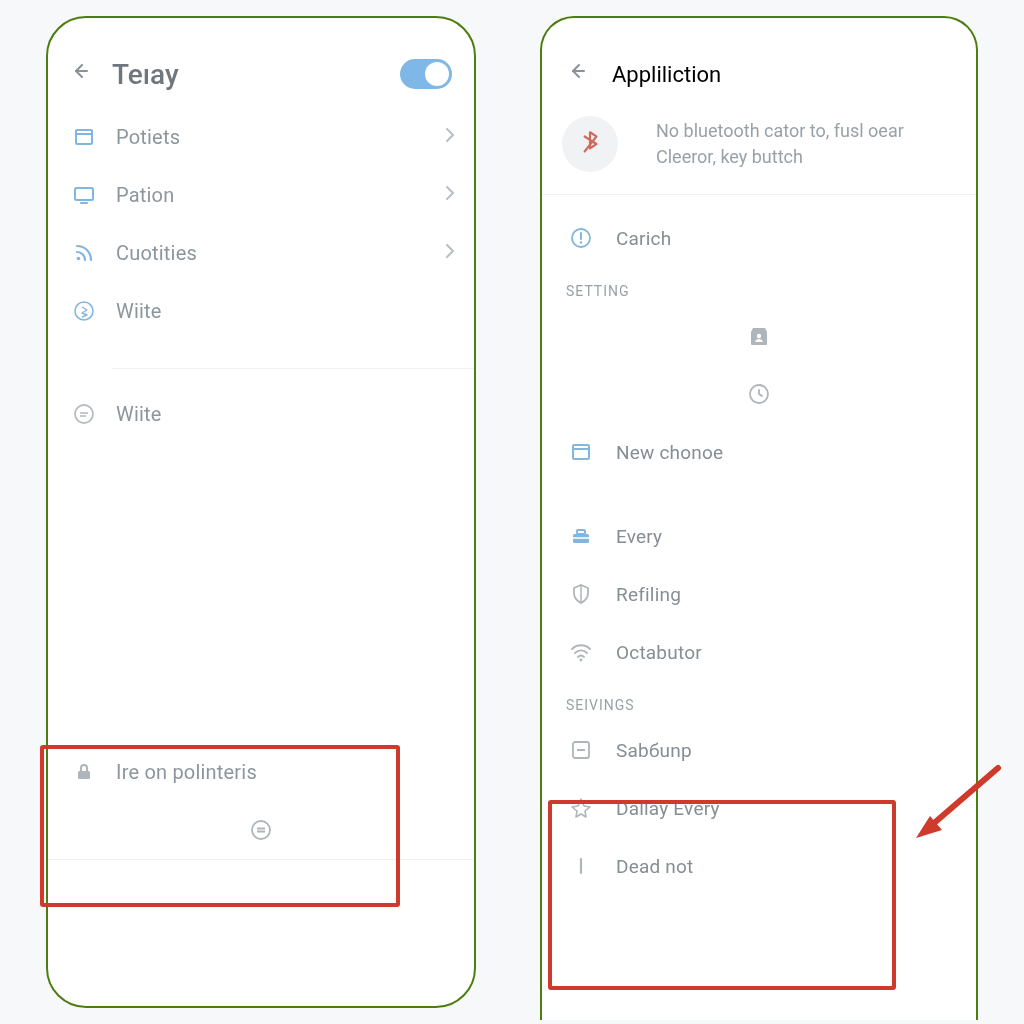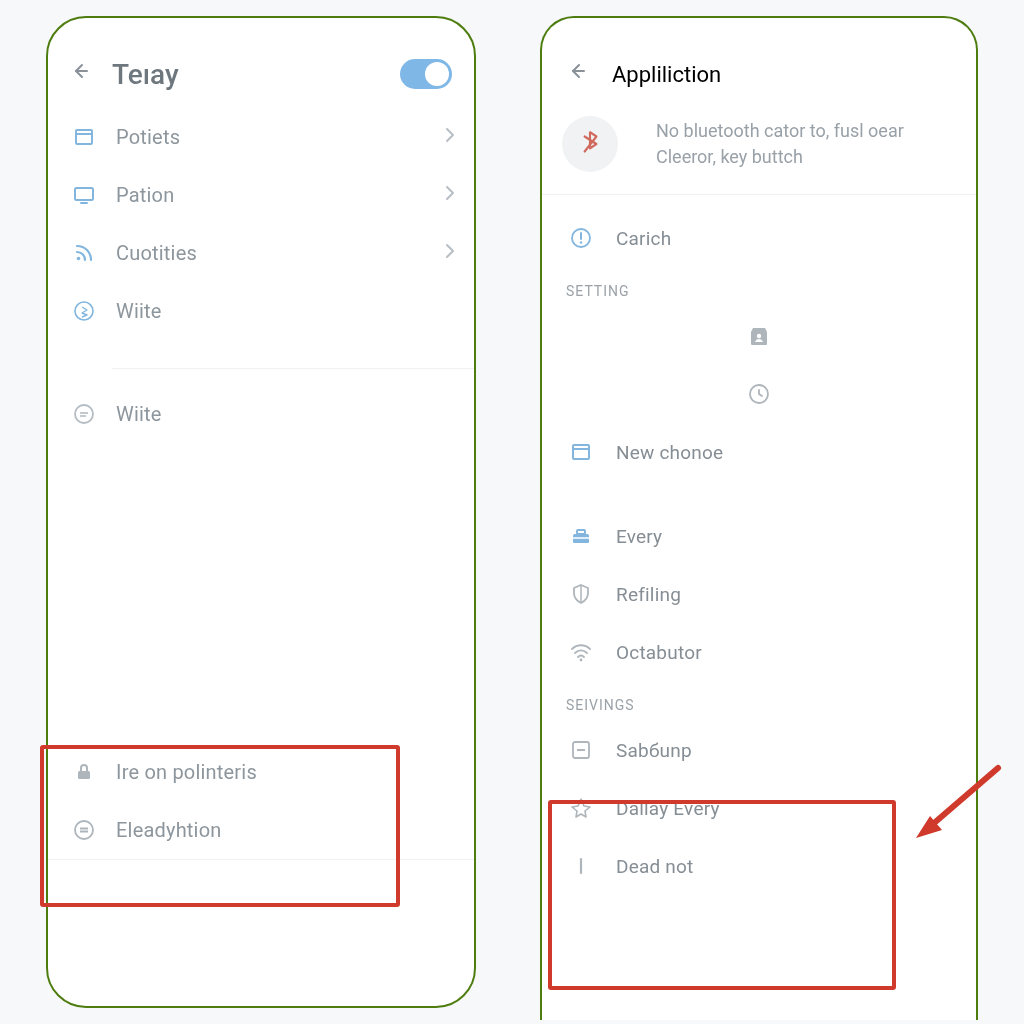--- a/index.html
+++ b/index.html
@@ -248,21 +248,20 @@
   </div>
 
   <div class="row">
     <div class="iconcell">
       <svg class="ic" viewBox="0 0 24 24">
         <circle cx="12" cy="12" r="9" fill="none" stroke="#aeb5bb" stroke-width="1.8"></circle>
         <line x1="8" y1="10.5" x2="16" y2="10.5" stroke="#aeb5bb" stroke-width="1.8"></line>
         <line x1="8" y1="13.5" x2="16" y2="13.5" stroke="#aeb5bb" stroke-width="1.8"></line>
       </svg>
     </div>
-    <div class="label">Eleadyhtion</div>
   </div>
   <div class="divL" style="margin-left:0"></div>
 
 </div>
 
 <div class="phone phone-right">
 
   <div class="hdrR">
     <div class="back">
       <svg class="ic" viewBox="0 0 24 24">

